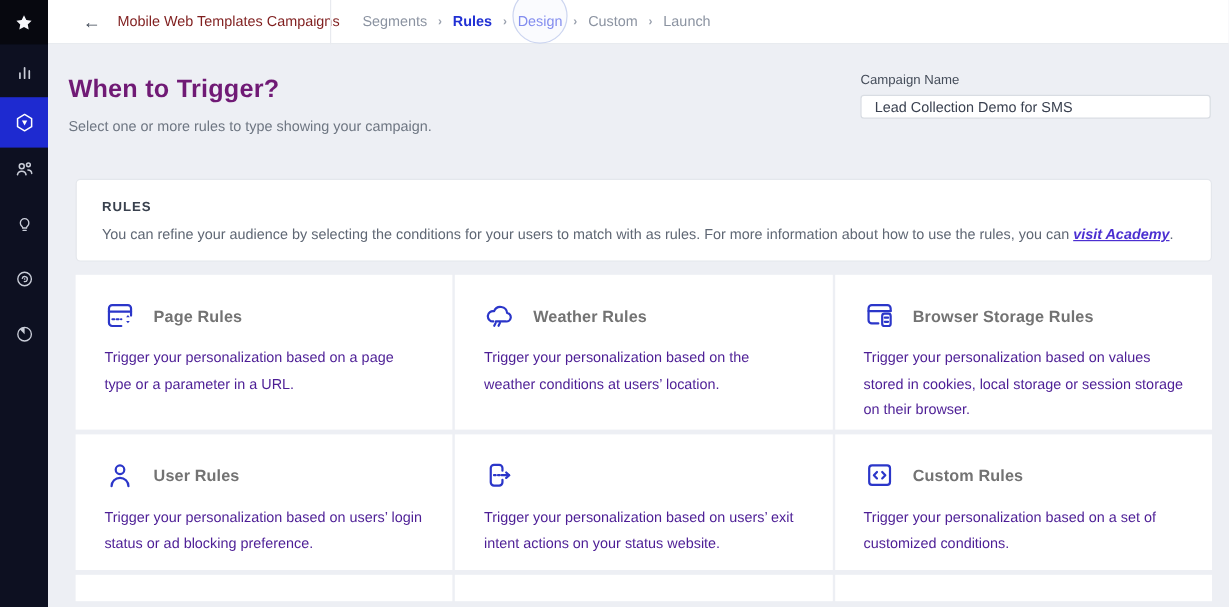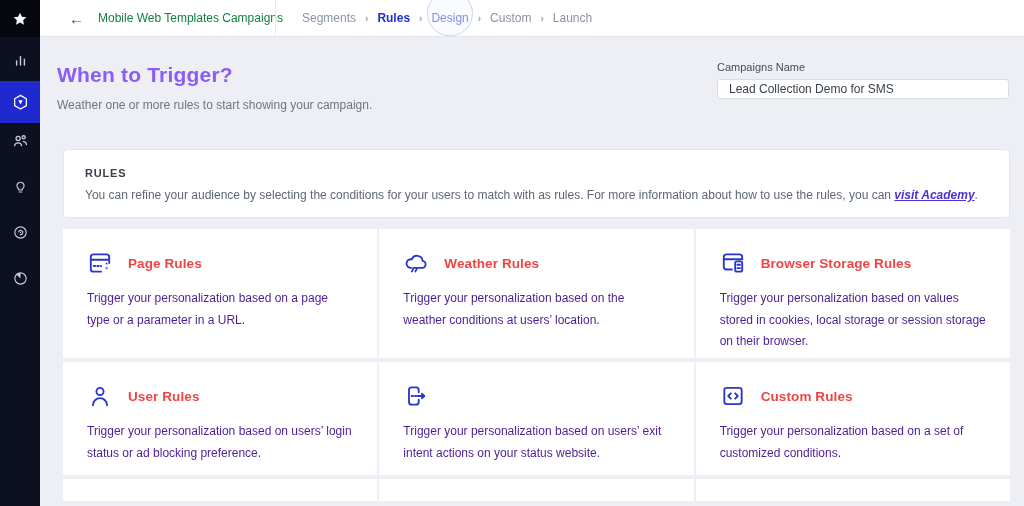--- a/index.html
+++ b/index.html
@@ -33,41 +33,41 @@
   .topbar {
     margin-left:40px; height:37px; background:#ffffff;
     border-bottom:1px solid #e3e6eb;
     display:flex; align-items:center; position:relative;
   }
   .back-area {
     width:235px; display:flex; align-items:center; padding-left:29px; cursor:pointer;
     height:100%;
   }
   .back-icon { color:#3c4553; font-size:15px; line-height:1; }
-  .back-title { font-size:12px; color:#15803d; margin-left:14px; white-space:nowrap; }
+  .back-title { font-size:12px; color:#7f1d1d; margin-left:14px; white-space:nowrap; }
   .topbar-divider { width:1px; height:37px; background:#e8eaef; }
   .breadcrumbs {
     display:flex; align-items:center; padding-left:26px; font-size:12px; color:#8b93a1;
   }
   .crumb { cursor:pointer; position:relative; }
   .crumb-sep { margin:0 9px; font-size:10px; font-weight:bold; color:#9aa1ae; }
   .crumb.done { font-weight:bold; color:#2030d4; }
   .crumb.current { color:#4856e8; }
   .click-ring {
     position:absolute; width:46px; height:46px; border:1px solid #ccd5f0;
     border-radius:50%; left:50%; top:50%; transform:translate(-50%,-60%);
     background:rgba(240,243,252,0.35); pointer-events:none;
   }
   
   .page { margin-left:40px; }
   .page-header {
     display:flex; justify-content:space-between; align-items:flex-start;
     padding:24px 15px 0 17px;
   }
-  .page-title { font-size:21px; line-height:28px; font-weight:600; color:#8b5cf6; letter-spacing:0.2px; }
+  .page-title { font-size:21px; line-height:28px; font-weight:600; color:#701a75; letter-spacing:0.2px; }
   .page-subtitle { font-size:12px; color:#6e7682; margin-top:9px; }
   .campaign-box { width:292px; }
   .campaign-label { font-size:11px; color:#454d5a; margin-bottom:6px; }
   .campaign-input {
     width:100%; height:20px; background:#ffffff; border:1px solid #d9dde3;
     border-radius:3px; padding:0 11px; font-size:12px; color:#3a4150;
     font-family:"Liberation Sans", sans-serif; outline:none;
   }
   
   .rules-panel {
@@ -81,21 +81,21 @@
   .grid {
     margin:11px 14px 0 23px;
     display:grid; grid-template-columns:repeat(3,1fr);
     grid-template-rows:129px 113px 22px;
     gap:4px 2px;
   }
   .card { background:#ffffff; padding:21px 24px; cursor:pointer; }
   .card-head { display:flex; align-items:center; }
   .card-icon { width:26px; height:26px; color:#2b36c9; flex:0 0 26px; }
   .card-icon svg { display:block; }
-  .card-title { font-size:13.5px; font-weight:600; color:#ef4444; margin-left:15px; letter-spacing:0.1px; }
+  .card-title { font-size:13.5px; font-weight:600; color:#737373; margin-left:15px; letter-spacing:0.1px; }
   .card-desc { font-size:12px; color:#4c1d95; line-height:1.8; margin-top:12px; }
   .card.stub { padding:0; }
 </style>
 </head>
 <body>
 
 <nav class="sidebar">
   <div class="star-tile">
     <svg width="16" height="16" viewBox="0 0 24 24" fill="currentColor">
         <path d="M12 2.5l2.9 6 6.6.9-4.8 4.6 1.2 6.5L12 17.4 6.1 20.5l1.2-6.5L2.5 9.4l6.6-.9z"></path>
@@ -163,24 +163,24 @@
     <span class="crumb-sep">›</span>
     <span class="crumb">Launch</span>
   </div>
 </header>
 
 <main class="page">
 
   <div class="page-header">
     <div>
       <h1 class="page-title">When to Trigger?</h1>
-      <p class="page-subtitle">Weather one or more rules to start showing your campaign.</p>
+      <p class="page-subtitle">Select one or more rules to type showing your campaign.</p>
     </div>
     <div class="campaign-box">
-      <div class="campaign-label">Campaigns Name</div>
+      <div class="campaign-label">Campaign Name</div>
       <input class="campaign-input" type="text" value="Lead Collection Demo for SMS" style="">
     </div>
   </div>
 
   <section class="rules-panel">
     <div class="rules-title">RULES</div>
     <div class="rules-desc">
       <span>You can refine your audience by selecting the conditions for your users to match with as rules. For more information about how to use the rules, you can </span><span class="rules-link">visit Academy</span><span>.</span>
     </div>
   </section>

